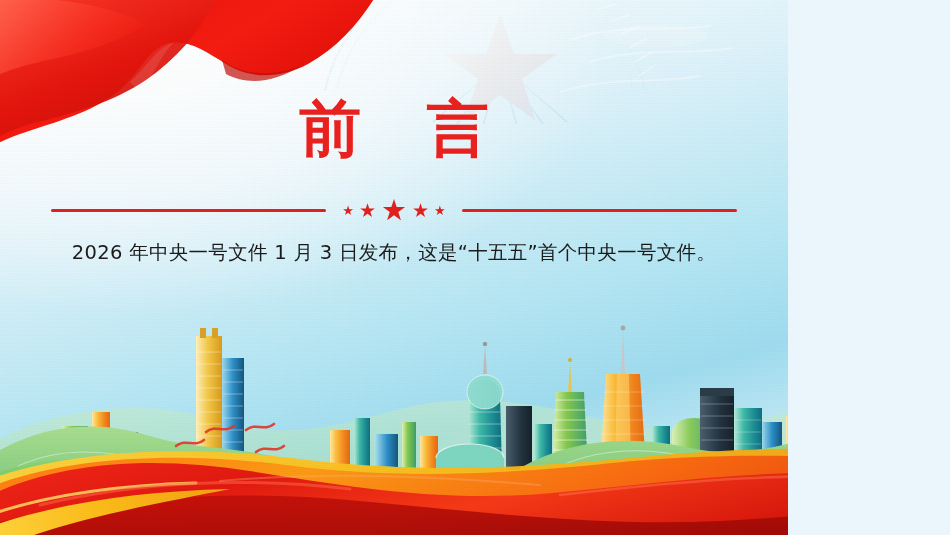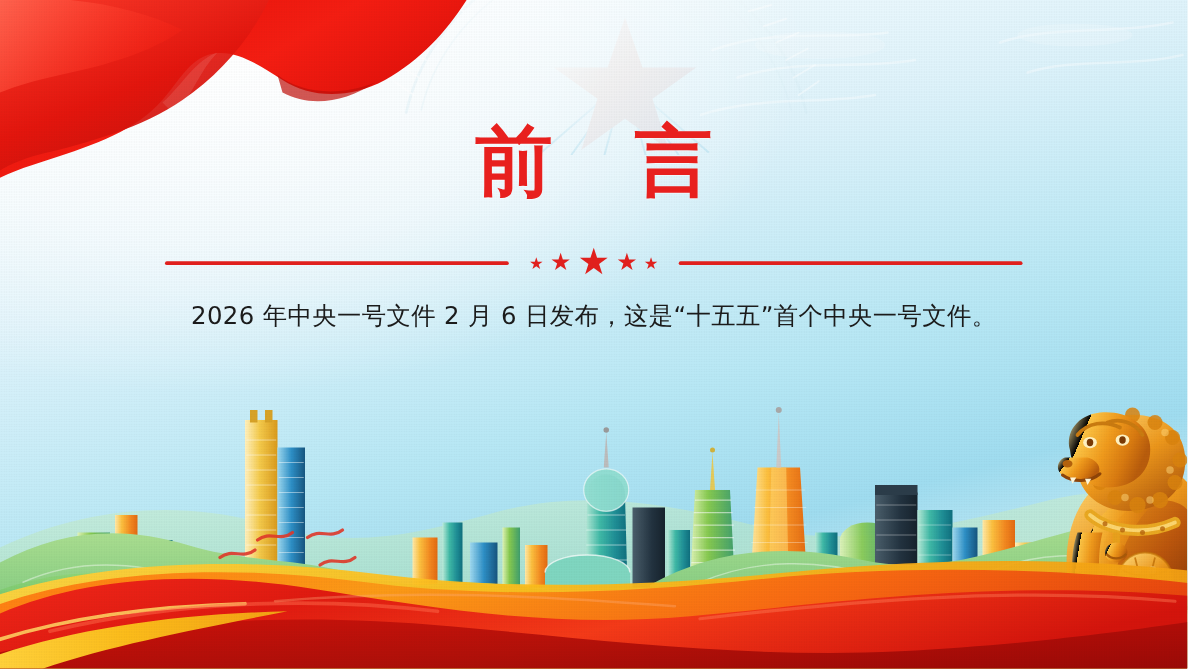--- a/index.html
+++ b/index.html
@@ -3,21 +3,21 @@
 <meta charset="utf-8">
 <title>前言</title>
 <style>
   html,body{margin:0;padding:0;}
   body{
     width:950px;height:535px;overflow:hidden;
     font-family:"Liberation Sans","DejaVu Sans",sans-serif;
     background:#eaf6fb;
   }
   .slide{
-    position:relative;width:950px;height:535px;overflow:hidden;
+    position:relative;width:788px;height:535px;overflow:hidden;
     background:
       radial-gradient(ellipse 700px 400px at 18% 8%, rgba(255,255,255,0.95) 0%, rgba(255,255,255,0.55) 38%, rgba(255,255,255,0) 68%),
       linear-gradient(165deg,#ffffff 0%,#f3fbfe 14%,#ddf2fa 34%,#b7e7f4 58%,#9fdcef 74%,#cfeef7 90%,#eaf7fa 100%);
   }
   
   .texture{
     position:absolute;inset:0;pointer-events:none;
     background-image:
       repeating-linear-gradient(0deg, rgba(255,255,255,0.30) 0px, rgba(255,255,255,0.30) 1px, rgba(0,0,0,0.012) 1px, rgba(0,0,0,0.012) 2px),
       repeating-linear-gradient(90deg, rgba(255,255,255,0.26) 0px, rgba(255,255,255,0.26) 1px, rgba(0,0,0,0.010) 1px, rgba(0,0,0,0.010) 2px);
@@ -181,21 +181,21 @@
       <span class="star s-sm">★</span>
       <span class="star s-md">★</span>
       <span class="star s-lg">★</span>
       <span class="star s-md">★</span>
       <span class="star s-sm">★</span>
     </span>
     <span class="rule right"></span>
   </div>
 
   <div class="body-text">
-    <p>2026 年中央一号文件 2 月 6 日发布，这是“十五五”首个中央一号文件。</p>
+    <p>2026 年中央一号文件 1 月 3 日发布，这是“十五五”首个中央一号文件。</p>
   </div>
 
   <div class="layer" style="left:0;top:300px;width:950px;height:235px;">
     <svg width="950" height="235" viewBox="0 0 950 235">
       <defs>
         <linearGradient id="twrTeal" x1="0" y1="0" x2="1" y2="0">
           <stop offset="0%" stop-color="#b8ead8"></stop>
           <stop offset="35%" stop-color="#3fb9a6"></stop>
           <stop offset="70%" stop-color="#1f8f96"></stop>
           <stop offset="100%" stop-color="#0f6f7e"></stop>

